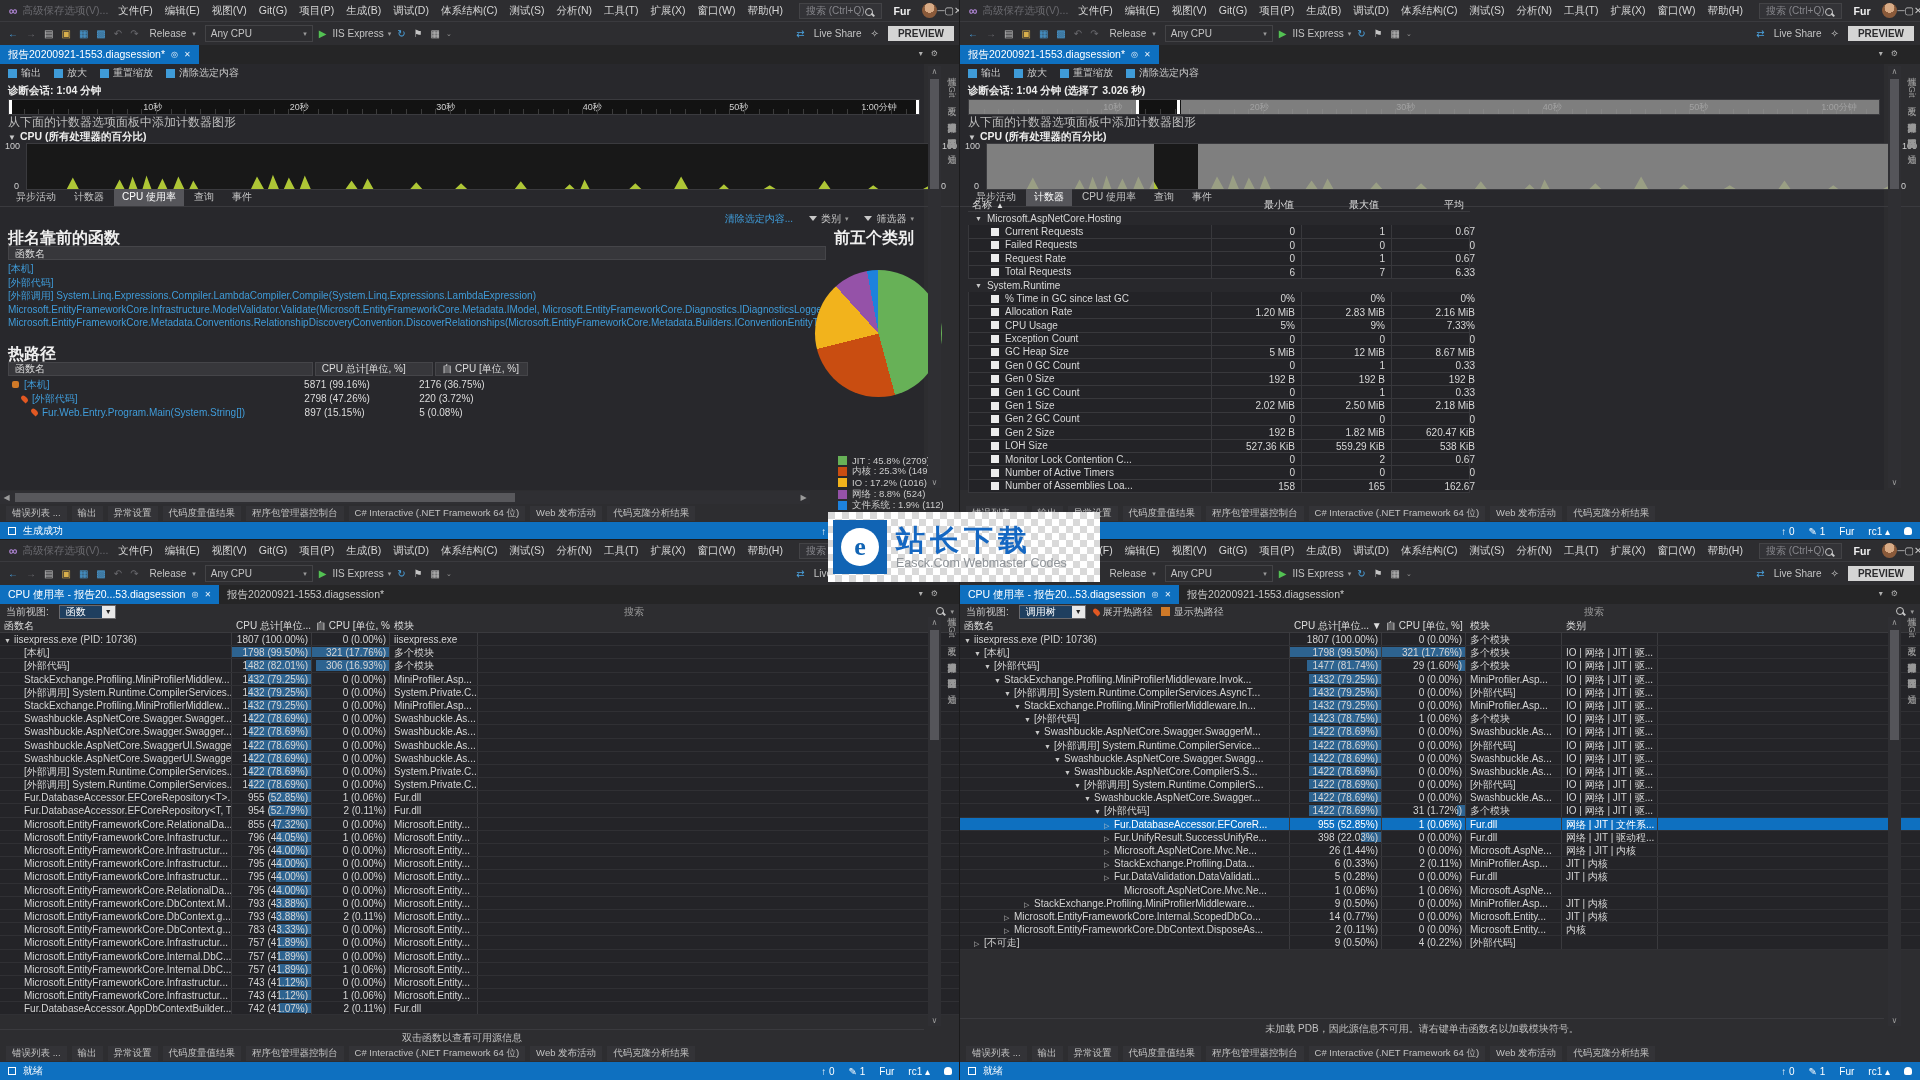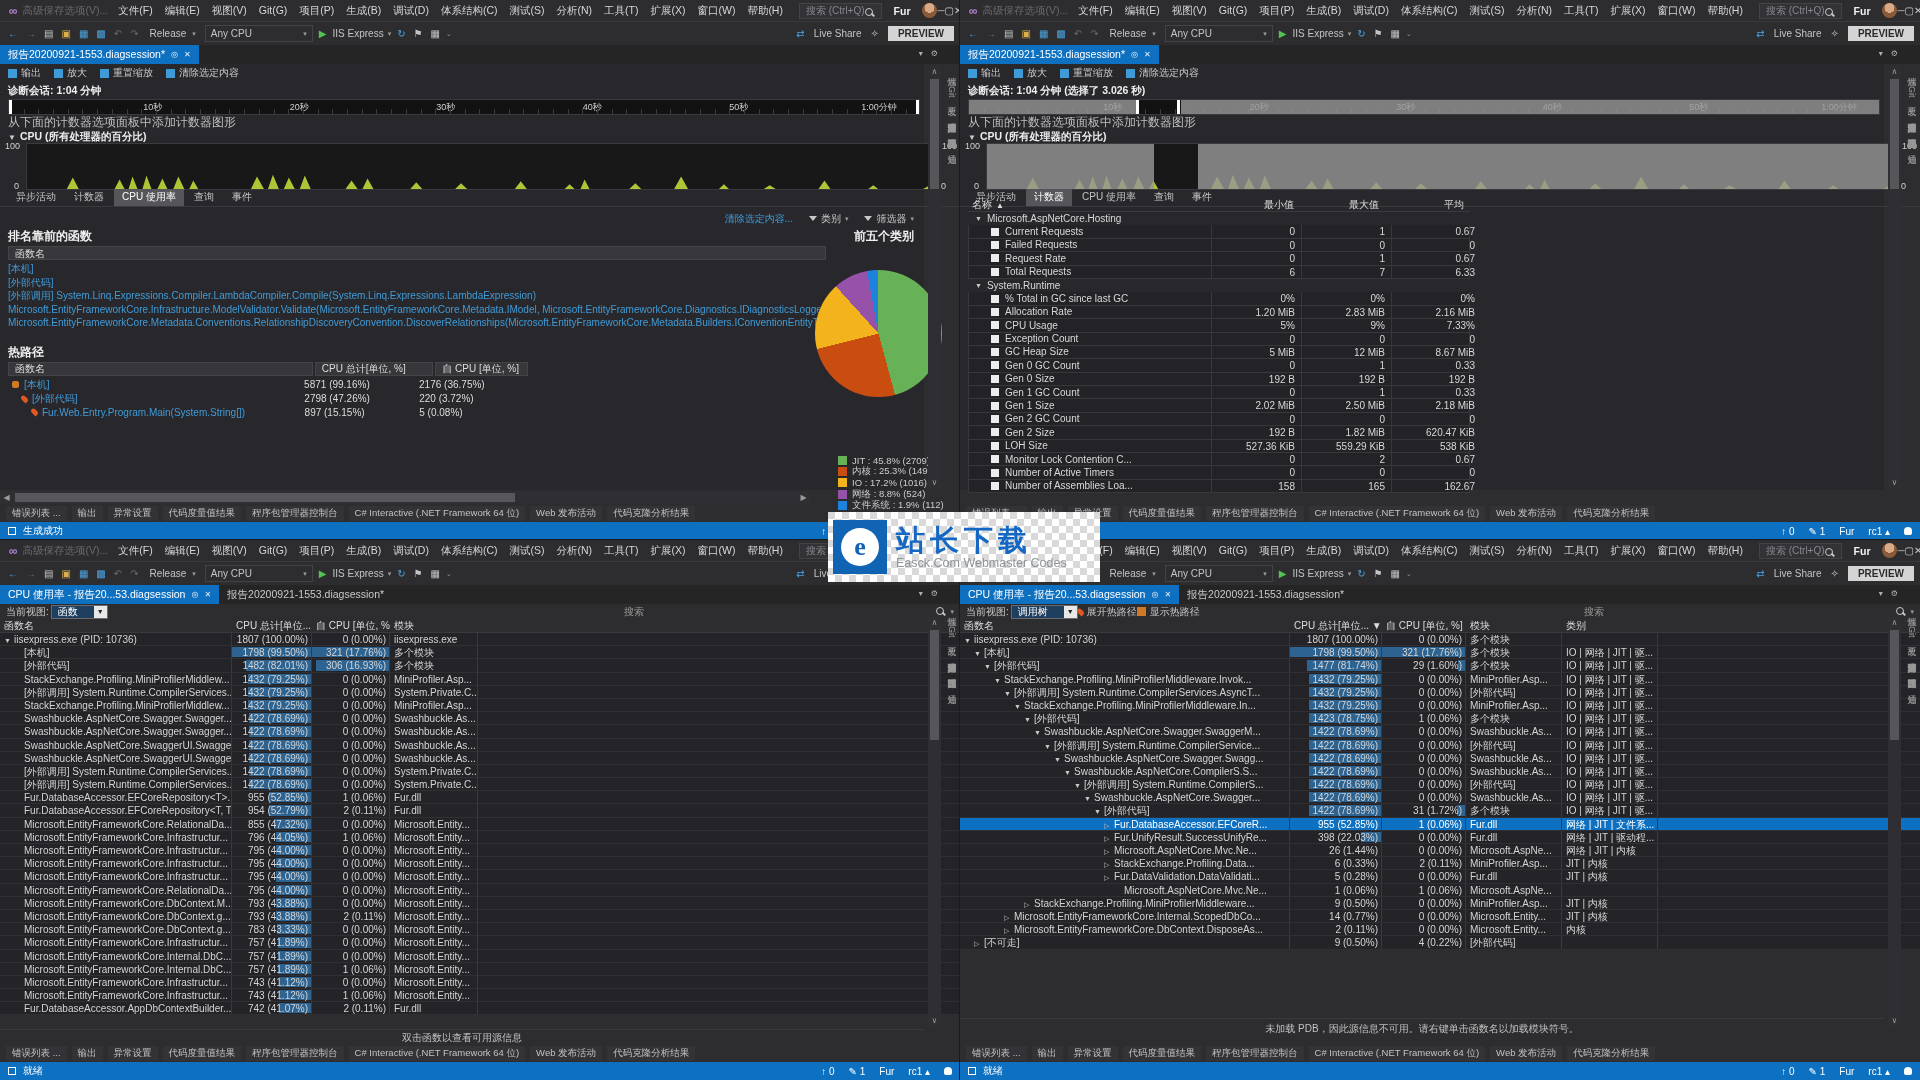--- a/index.html
+++ b/index.html
@@ -54,21 +54,21 @@
 .ylab{position:absolute;font-size:9px;color:#d0d0d0}
 .yl1{left:-22px;top:-3px}.yl2{left:-13px;bottom:-2px}.yl3{right:-24px;top:-3px}.yl4{right:-13px;bottom:-2px}
 .rtabs{position:relative;height:17px;display:flex;align-items:flex-end;padding:0 8px;gap:2px;border-bottom:1px solid #3a3a3e;font-size:10px}
 .rtab{padding:1px 8px 2px;color:#c4c4c4}
 .rtab.act{background:#55555a;color:#fff}
 
 .linksbar{position:absolute;top:212px;right:46px;display:flex;gap:16px;font-size:10px;align-items:center}
 .lnk{color:#3f9bd8}
 .fun{width:0;height:0;border:4px solid transparent;border-top:5px solid #c8c8c8;display:inline-block;margin-top:3px}
 .fdd{display:flex;gap:4px;align-items:center;color:#c8c8c8}
-.sec{position:absolute;font-size:12px;font-weight:700;color:#f0f0f0}
+.sec{position:absolute;font-size:16px;font-weight:700;color:#f0f0f0}
 .fnhead{position:absolute;left:8px;top:246px;width:818px;height:14px;line-height:14px;background:#37373b;border:1px solid #454549;font-size:10px;padding:0 6px;color:#ddd}
 .fnrows{position:absolute;left:8px;top:262px;width:812px}
 .fnrow{height:13.6px;line-height:13.6px;font-size:10px;color:#3f9bd8;white-space:nowrap;overflow:hidden}
 .hphead{position:absolute;left:8px;top:362px;width:520px;height:14px;display:flex;font-size:10px;color:#ddd}
 .hphead span{background:#37373b;border:1px solid #454549;padding:0 6px;line-height:12px}
 .hpc1{width:306px}.hpc2{width:119px;margin-left:2px}.hpc3{width:93px;margin-left:2px}
 .hprows{position:absolute;left:8px;top:378px;width:520px;font-size:10px}
 .hprow{display:flex;height:13.8px;line-height:13.8px}
 .hpn{width:306px;display:flex;align-items:center;gap:5px;white-space:nowrap;overflow:hidden}
 .hpv{width:121px;padding-left:6px;color:#ddd}
@@ -88,21 +88,21 @@
 .ch-n{flex:0 0 242px;padding-left:4px}.ch-s{font-size:8px;margin-left:4px}
 .ch-v{flex:0 0 90px;text-align:right;padding-right:6px}
 .ch-v2,.cv2{flex:0 0 85px}
 .crow{display:flex;height:13.4px;line-height:13.4px;border:1px solid #38383c;border-top:none;background:#232327;color:#d8d8d8}
 .c-n{flex:0 0 242px;display:flex;align-items:center;gap:6px;padding-left:22px;white-space:nowrap;overflow:hidden}
 .cb{width:8px;height:8px;background:#ececec;flex:0 0 8px}
 .c-v{flex:0 0 90px;text-align:right;padding-right:6px;border-left:1px solid #38383c}
 .crow.grp{background:transparent;border-color:transparent}
 .crow.grp .gx{font-size:7px;margin:0 5px 0 6px;color:#c8c8c8}
 
-.viewbar{position:relative;height:15px;display:flex;align-items:center;padding:0 6px;font-size:10px;color:#c8c8c8;}
+.viewbar{position:relative;height:15px;display:flex;align-items:center;padding:0 6px;font-size:10px;color:#c8c8c8;gap:8px}
 .dd{display:inline-flex;align-items:center;height:14px;border:1px solid #6a6a6e;background:#1f3f5f;margin-left:2px}
 .ddv{padding:0 16px 0 6px;color:#fff}
 .ddb{width:13px;align-self:stretch;background:#e8e8e8;color:#222;font-size:7px;display:flex;align-items:center;justify-content:center}
 .vbtn{display:inline-flex;align-items:center;gap:4px}
 .vsearch{margin-left:auto;width:330px;height:13px;display:flex;align-items:center;justify-content:space-between;color:#9a9a9a}
 .vsr{display:flex;gap:4px;align-items:center}
 .grid{position:relative;font-size:10px}
 .ghead{display:flex;height:14px;line-height:14px;color:#ddd;background:#2d2d30;border-bottom:1px solid #3a3a3e}
 .ghead span{padding:0 4px;white-space:nowrap;overflow:hidden}
 .trow{display:flex;height:13.2px;line-height:13.2px;background:#242428;border-bottom:1px solid #303034;color:#d4d4d4}
@@ -552,21 +552,21 @@
           <span class="c-v cv2">7</span>
           <span class="c-v cv2">6.33</span>
         </div>
         <div class="crow grp">
           <span class="gx">▼</span>
           <span>System.Runtime</span>
         </div>
         <div class="crow">
           <span class="c-n">
             <i class="cb"></i>
-            <span>% Total in GC since last GC</span>
+            <span>% Time in GC since last GC</span>
           </span>
           <span class="c-v">0%</span>
           <span class="c-v cv2">0%</span>
           <span class="c-v cv2">0%</span>
         </div>
         <div class="crow">
           <span class="c-n">
             <i class="cb"></i>
             <span>Allocation Rate</span>
           </span>

